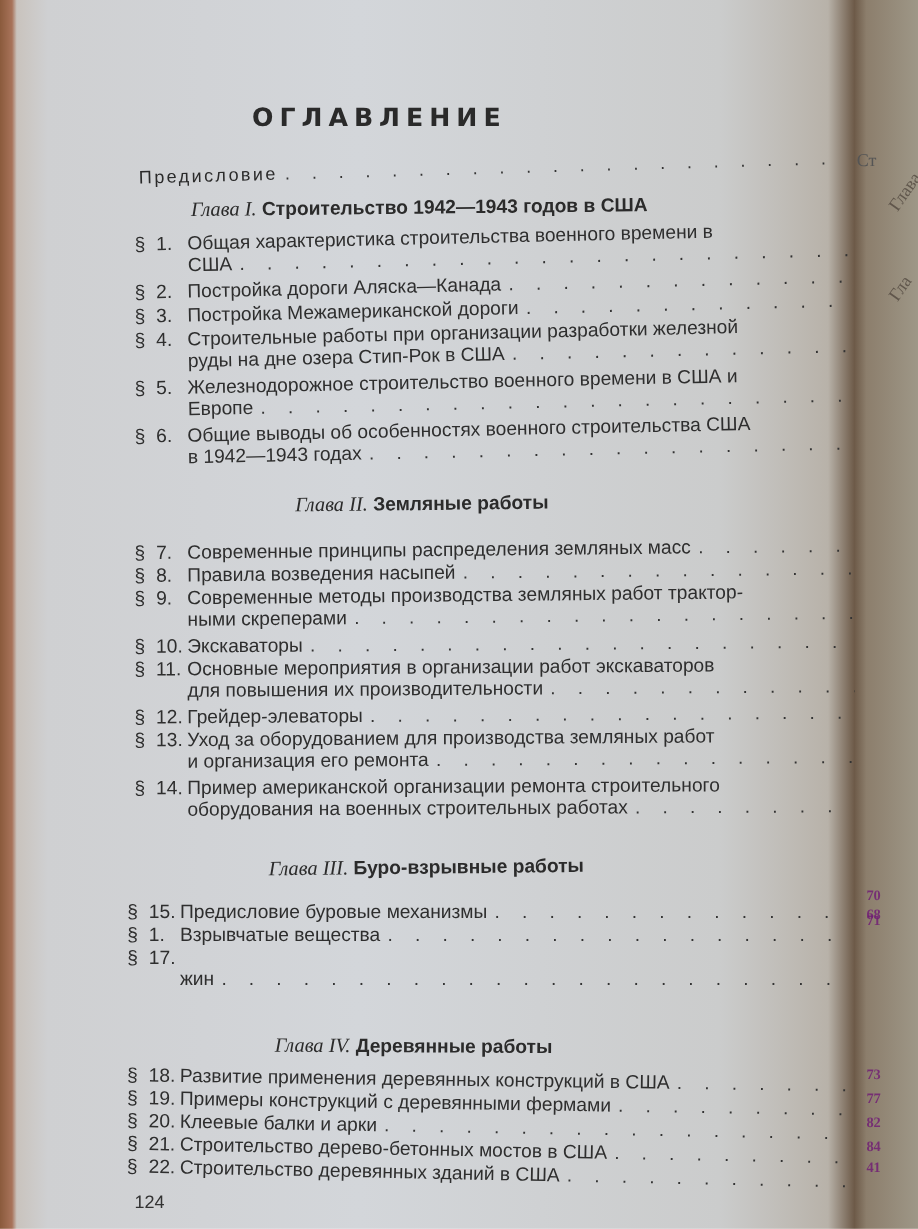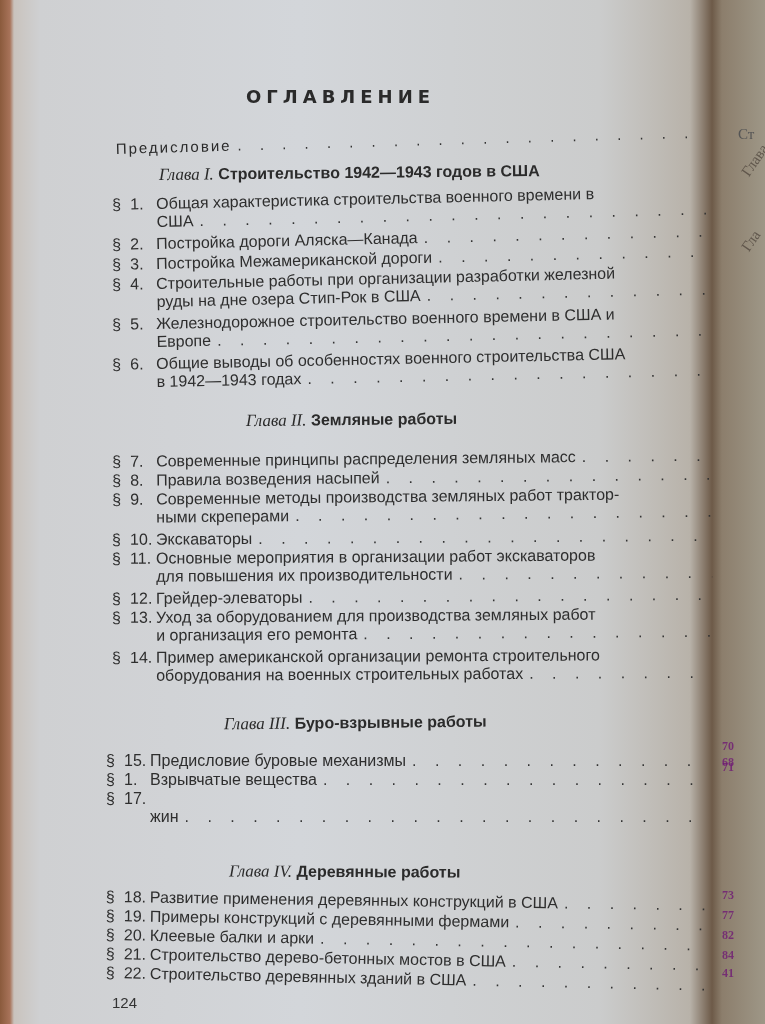--- a/index.html
+++ b/index.html
@@ -13,25 +13,25 @@
     position:absolute; left:14px; top:0; width:700px; height:1024px;
   }
   .right-page {
     position:absolute; left:718px; top:0; width:47px; height:1024px; overflow:hidden;
     color:#4a4038; font-size:15px;
   }
   .right-page .ghost { position:absolute; transform:rotate(-55deg); transform-origin:left top; white-space:nowrap; opacity:.7; }
   .right-pagenums { position:absolute; font-size:12px; font-weight:bold; color:#701a75; opacity:.8; }
   .title {
     position:absolute; top:86px; left:0; width:100%; text-align:center;
-    font-family:"DejaVu Sans", sans-serif; font-weight:bold; font-size:18px; letter-spacing:5px; color:#2a2a2a;
-    padding-left:112px; box-sizing:border-box; text-align:left;
+    font-family:"DejaVu Sans", sans-serif; font-weight:bold; font-size:21px; letter-spacing:5px; color:#2a2a2a;
+    padding-left:76px; box-sizing:border-box; text-align:left;
   }
   .title span { margin-left:120px; }
-  .col-label { position:absolute; top:126px; left:724px; font-size:15px; color:#555; }
+  .col-label { position:absolute; top:126px; left:700px; font-size:15px; color:#555; }
   .preface {
     position:absolute; top:140px; left:102px; width:585px;
     font-family:"Liberation Sans", sans-serif; font-size:15px; letter-spacing:2px;
     display:flex; align-items:baseline; transform:rotate(-1.6deg); transform-origin:left bottom;
   }
   .dots { flex:1; overflow:hidden; white-space:nowrap; letter-spacing:7px; color:#333; margin-left:6px; }
   .dots::after { content:". . . . . . . . . . . . . . . . . . . . . . . . . . . . . . . . . . . . . . . . . . . . . . . . . . . . . . . . . . . . . . . . . . . . . ."; }
   .chapter {
     position:absolute; font-size:16px; font-weight:bold; font-family:"Liberation Sans", sans-serif;
     transform:rotate(-0.6deg);

